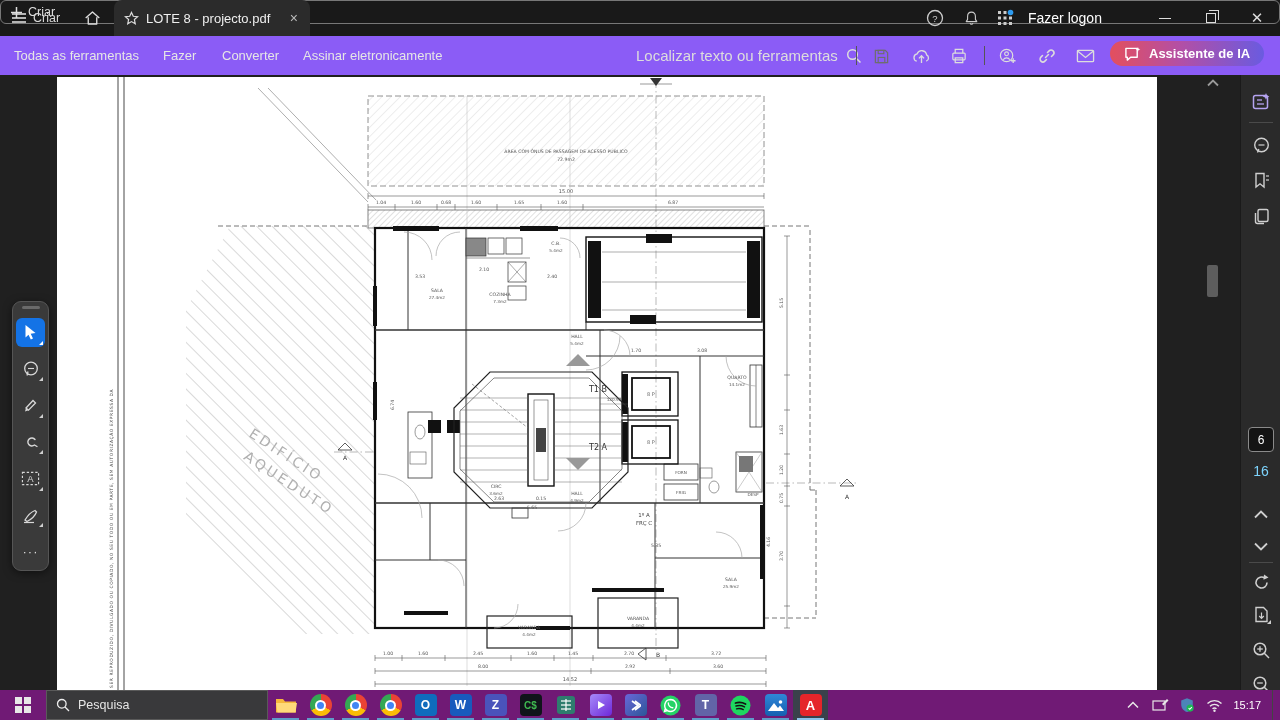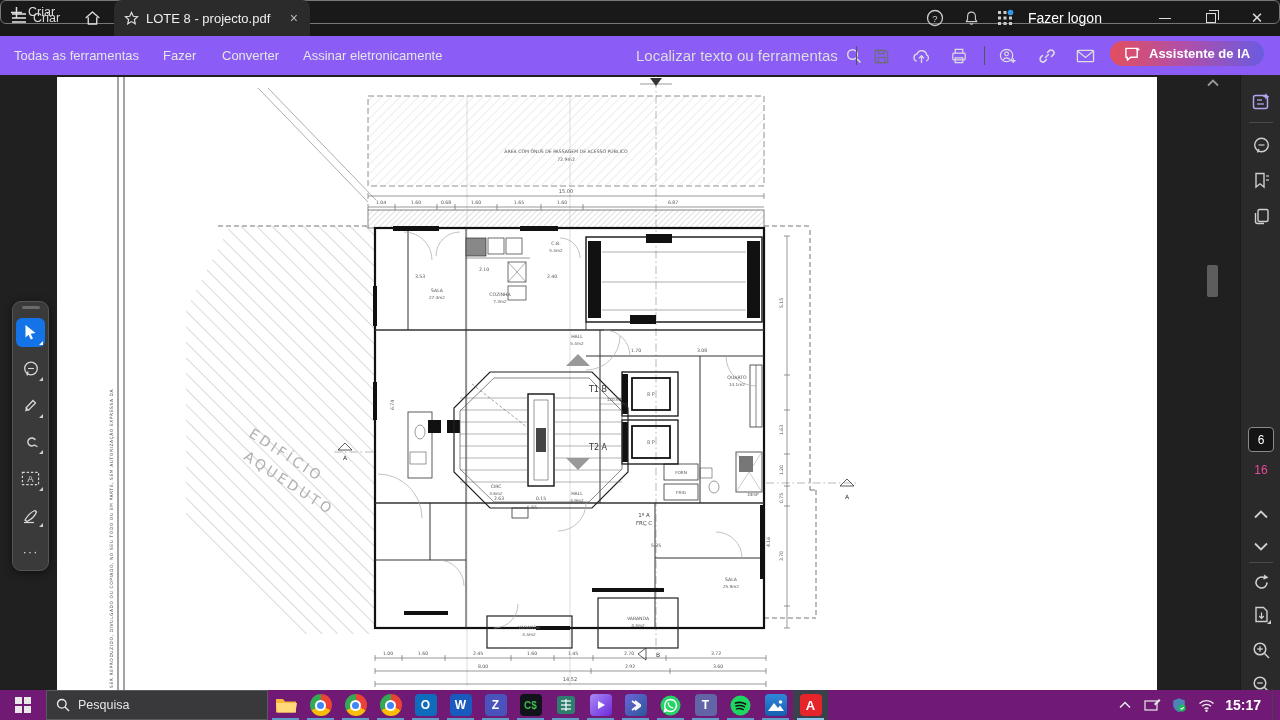--- a/index.html
+++ b/index.html
@@ -62,42 +62,42 @@
   .pal-more { color:#ddd; font-size:13px; letter-spacing:1px; }
 
   
   #right-rail { position:absolute; right:0; top:75px; width:40px; height:615px; background:#2a2a2a;
     border-left:1px solid #1a1a1a; }
   .rail-btn { position:absolute; left:0; width:40px; height:30px; display:flex; align-items:center; justify-content:center; }
   .rail-div { position:absolute; left:8px; width:24px; border-top:1px solid #4a4a4a; }
   #pagebox { position:absolute; left:7px; top:352px; width:26px; height:25px; background:#141414;
     border:1.5px solid #8a8a8a; border-radius:4px; color:#fff; font-size:12px;
     display:flex; align-items:center; justify-content:center; }
-  #pagetotal { position:absolute; left:0; top:388px; width:40px; text-align:center; color:#ec4899; font-size:12px; }
+  #pagetotal { position:absolute; left:0; top:388px; width:40px; text-align:center; color:#7dd3fc; font-size:14px; }
 
   
   #taskbar { position:absolute; left:0; top:690px; width:1280px; height:30px; background:#701a75;
     display:flex; align-items:stretch; }
   #start-btn { width:46px; display:flex; align-items:center; justify-content:center; }
   .winlogo { display:grid; grid-template-columns:7px 7px; grid-template-rows:7px 7px; gap:1.5px; }
   .winlogo i { background:#e8e8e8; }
   #task-search { width:222px; background:#39393b; border:1px solid #5a5a5a; display:flex;
     align-items:center; gap:8px; padding:0 9px; }
   #task-search input { background:transparent; border:none; outline:none; color:#eee; font-size:12.5px; width:160px; }
   #task-search input::placeholder { color:#e6e6e6; }
   .task-slot { position:relative; width:35px; display:flex; align-items:center; justify-content:center; }
   .task-slot::after { content:""; position:absolute; bottom:0; left:4px; right:4px; height:2px; background:#5f9cc8; }
   .task-slot.active { background:#3a414b; }
   .task-slot.active::after { background:#8ec3ea; }
   .appic { width:22px; height:22px; border-radius:4px; display:flex; align-items:center;
     justify-content:center; color:#fff; font-weight:bold; font-size:12px; }
   .circle { border-radius:50%; }
   #tray { margin-left:auto; display:flex; align-items:center; gap:3px; padding-right:4px; }
   .tray-ic { width:24px; height:30px; display:flex; align-items:center; justify-content:center; }
-  #clock { color:#fff; font-size:14px; padding:0 8px 0 4px;font-weight:bold; }
+  #clock { color:#fff; font-size:11px; padding:0 8px 0 4px; }
   #desk-sliver { width:4px; border-left:1px solid #444; height:30px; }
 </style>
 </head>
 <body>
 
 <div id="titlebar">
   <div id="menu-btn" class="tb-item">
     <svg width="14" height="12">
       <g stroke="#ddd" stroke-width="1.6">
           <line x1="0" y1="2" x2="14" y2="2"></line>

